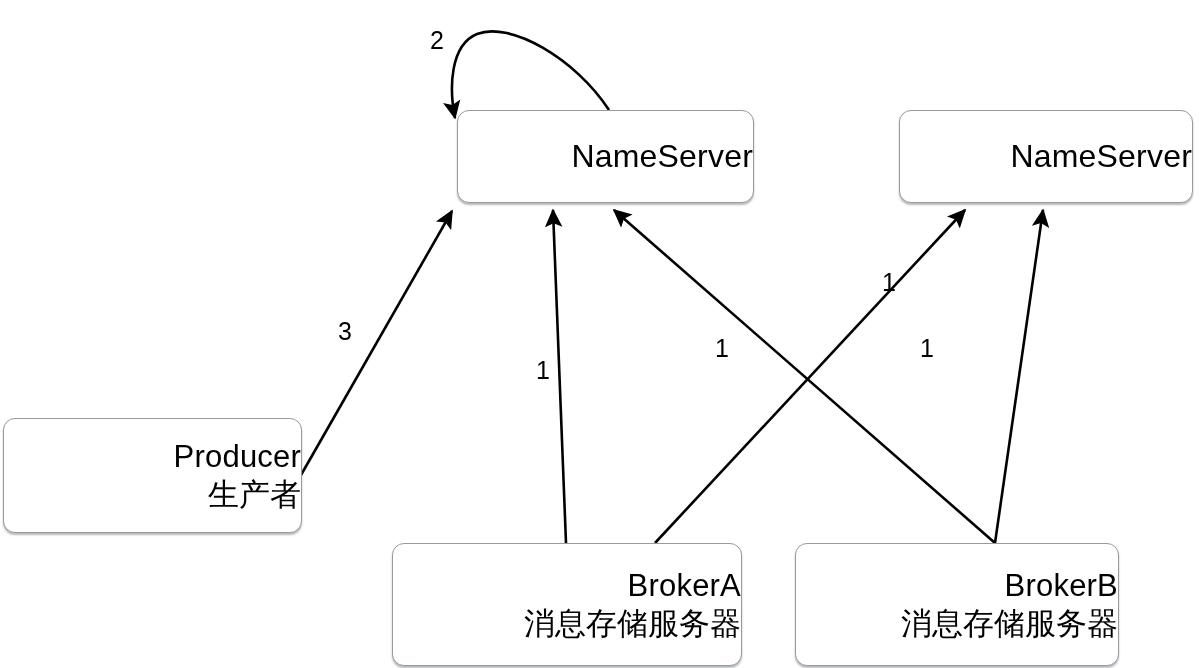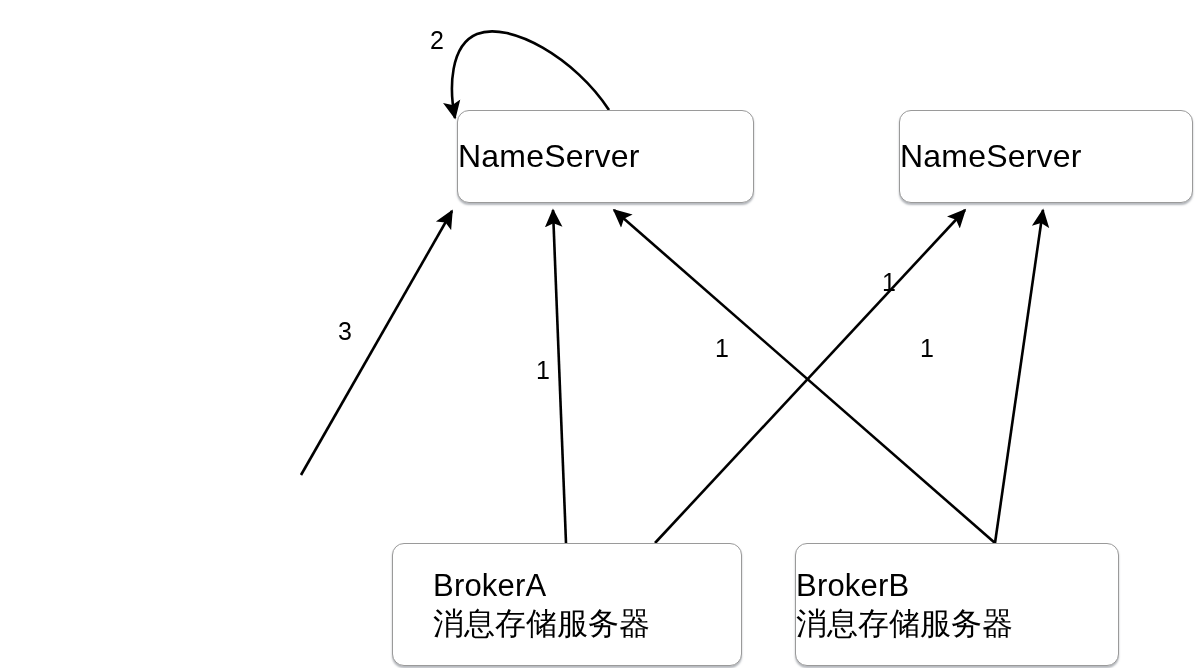--- a/index.html
+++ b/index.html
@@ -24,21 +24,21 @@
   }
   .node {
     position: absolute;
     box-sizing: border-box;
     background: #ffffff;
     border: 1.4px solid #9a9a9a;
     border-radius: 12px;
     box-shadow: 0 2px 2px rgba(120,125,135,0.55);
     display: flex;
     flex-direction: column;
-    align-items: flex-start;
+    align-items: flex-end;
     justify-content: center;
     color: #000000;
     line-height: 1.15;
   }
   .node .line1 {
     font-size: 31px;
     letter-spacing: 0.2px;
     white-space: nowrap;
   }
   .node .line2 {
@@ -84,20 +84,24 @@
   </svg>
 
   <div class="node single" style="left:457px; top:110px; width:297px; height:93px;">
     <div class="line1">NameServer</div>
   </div>
 
   <div class="node single" style="left:899px; top:110px; width:294px; height:93px;">
     <div class="line1">NameServer</div>
   </div>
 
+  <div class="node" style="left:3px; top:418px; width:299px; height:115px;">
+    <div class="line1">Producer</div>
+    <div class="line2">生产者</div>
+  </div>
 
   <div class="node" style="left:392px; top:543px; width:350px; height:123px;padding-left:40px;">
     <div class="line1">BrokerA</div>
     <div class="line2">消息存储服务器</div>
   </div>
 
   <div class="node" style="left:795px; top:543px; width:324px; height:123px;">
     <div class="line1">BrokerB</div>
     <div class="line2">消息存储服务器</div>
   </div>

